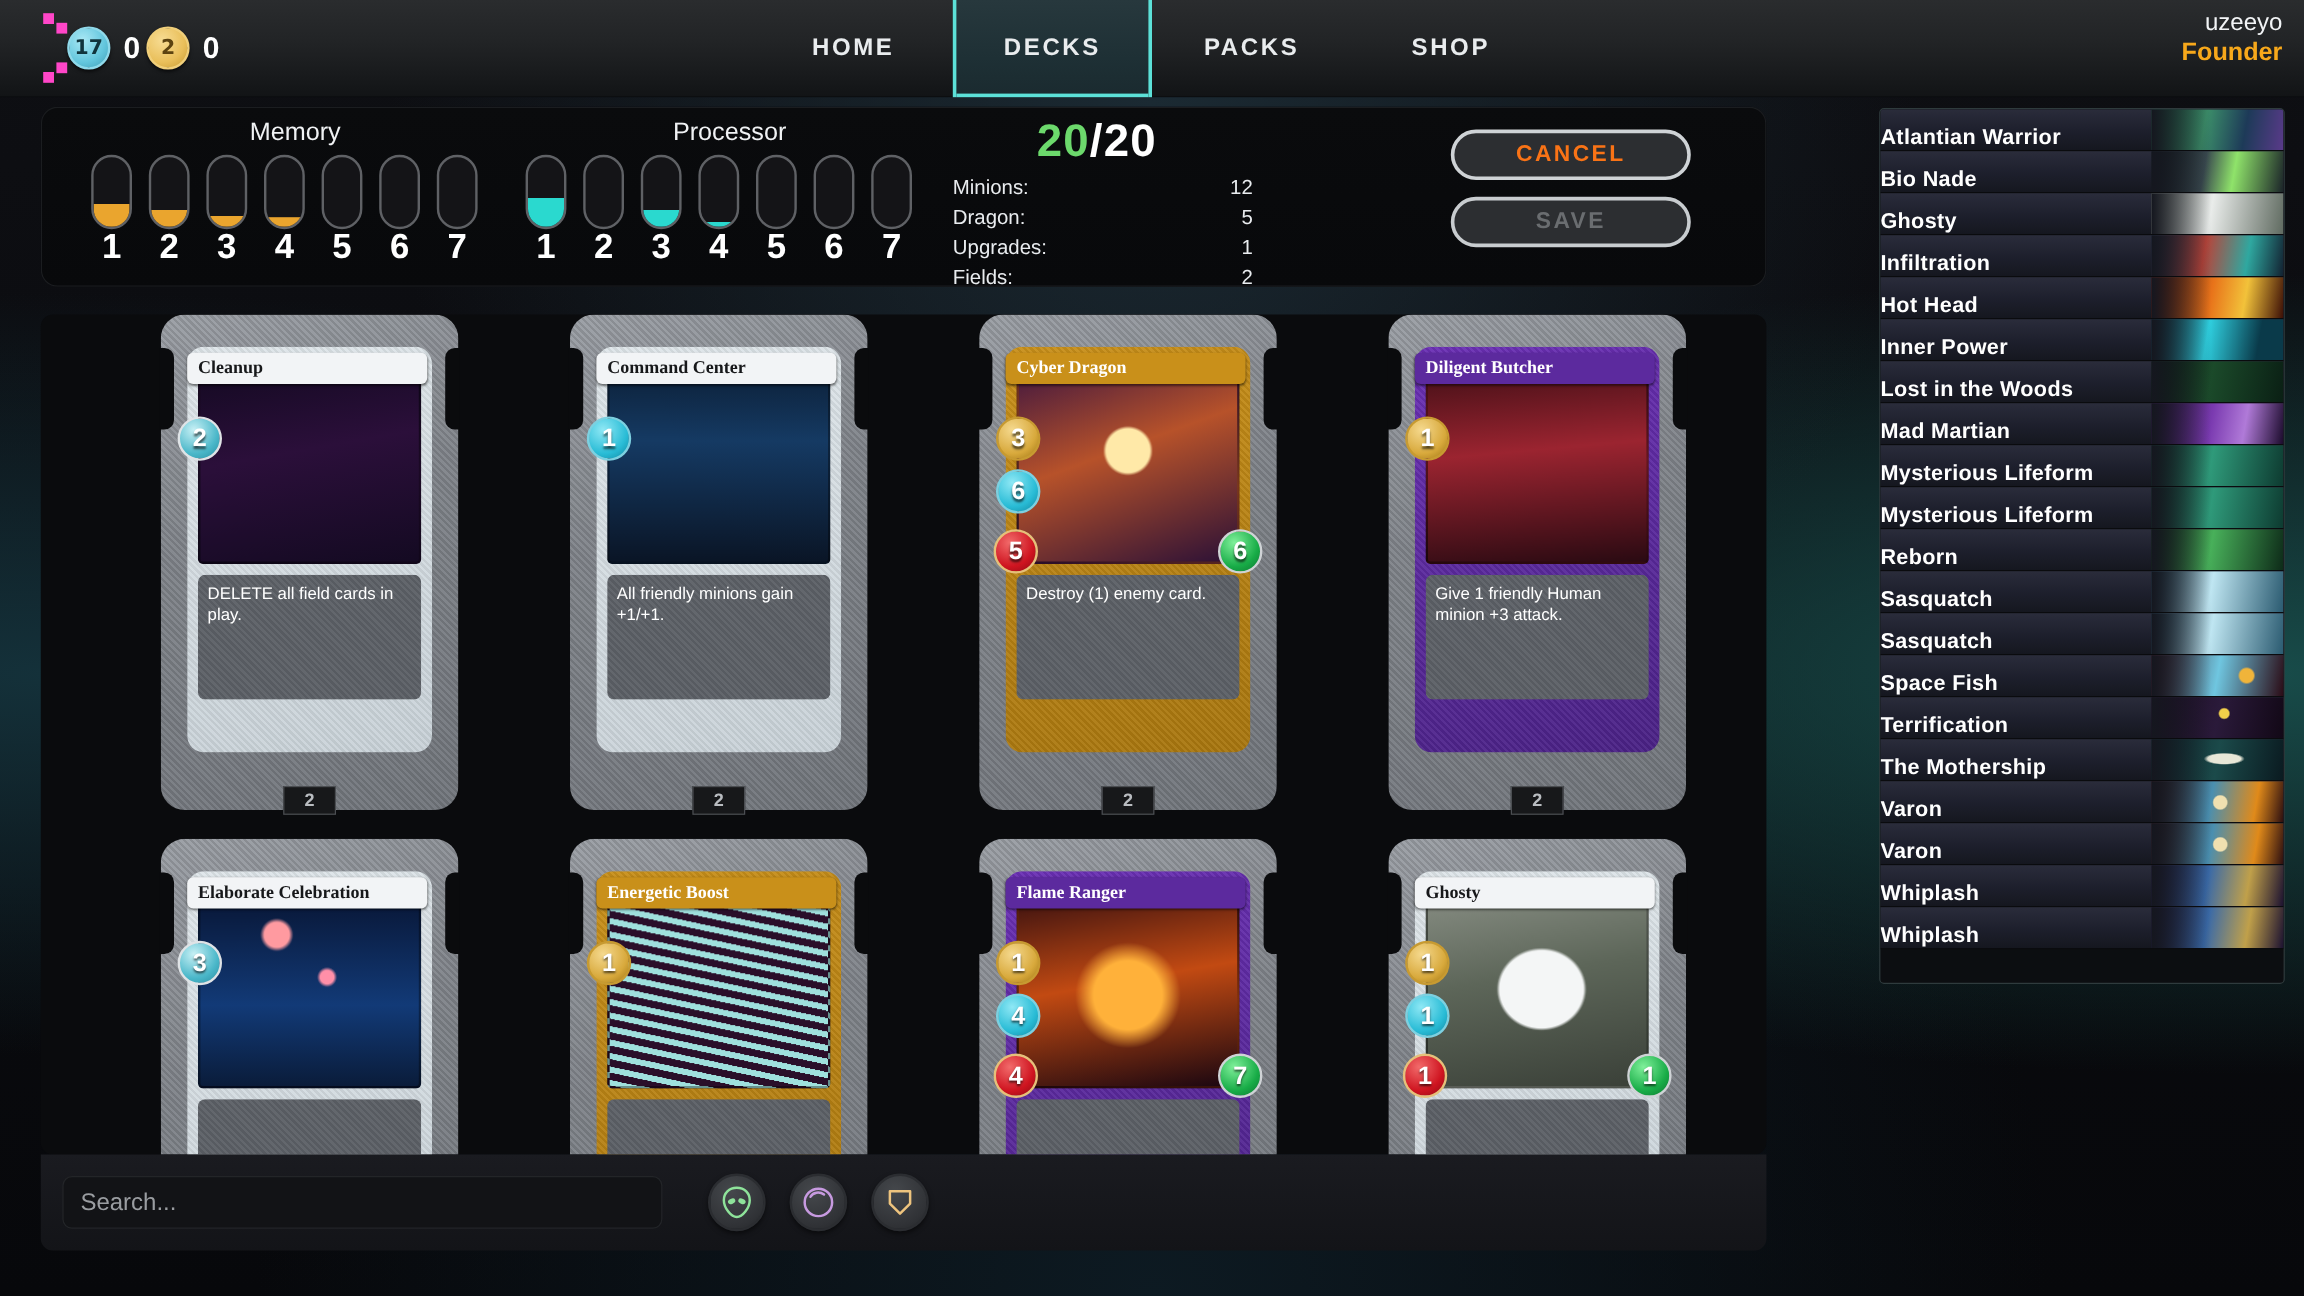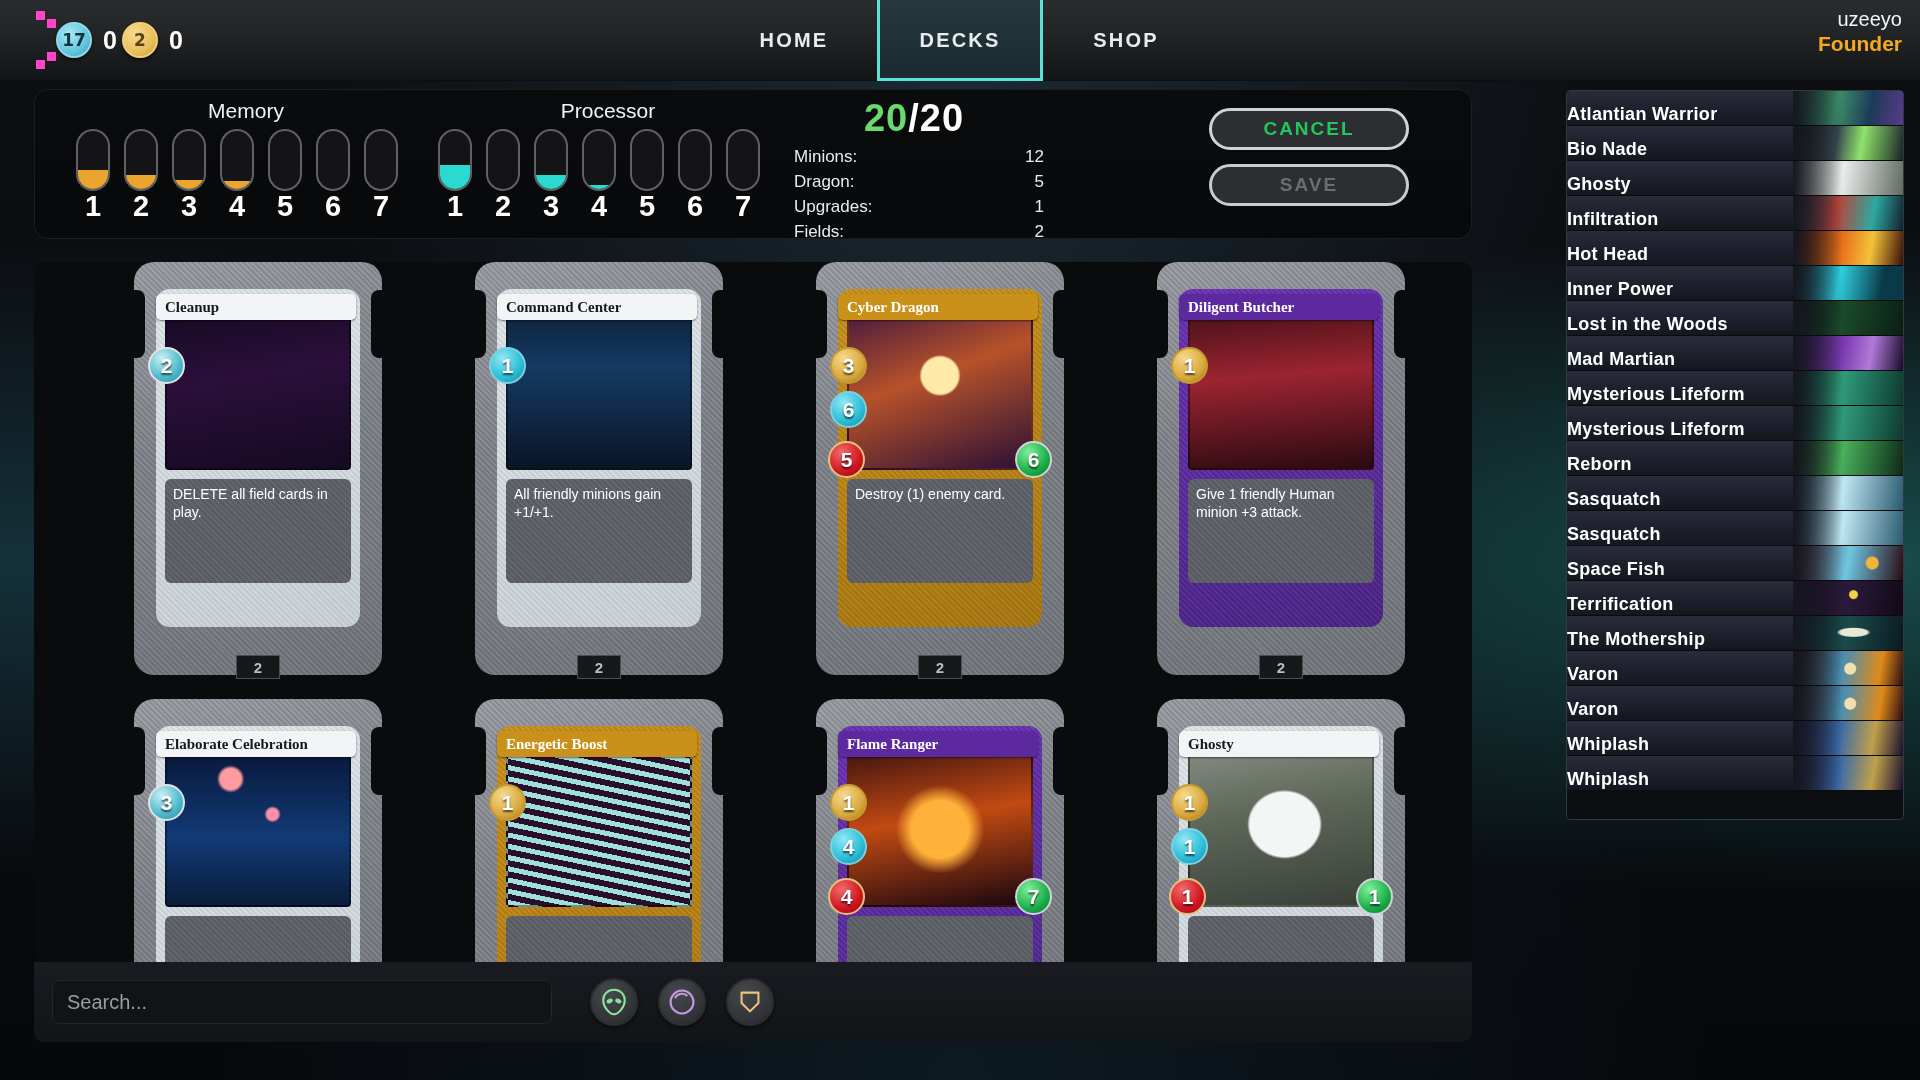--- a/index.html
+++ b/index.html
@@ -80,21 +80,21 @@
   #deckcount { position:absolute; left:760px; top:8px; width:240px; text-align:center;
                font-size:38px; font-weight:bold; letter-spacing:1px;
                font-family:"Liberation Sans", sans-serif; }
   #deckcount .cur { color:#6cd96c; }
   #deckcount .max { color:#fff; }
   #stats { position:absolute; left:760px; top:58px; width:250px; font-size:17px; color:#e9ecef; }
   .stat-row { display:flex; justify-content:space-between; margin-bottom:5px; }
   #actionbtns { position:absolute; left:1175px; top:19px; }
   .action-btn {
     width:200px; height:42px; border-radius:21px; background:#2c2e31;
-    border:3px solid #cfd3d6; color:#22c55e; font-size:19px; font-weight:bold;
+    border:3px solid #cfd3d6; color:#f97316; font-size:19px; font-weight:bold;
     letter-spacing:2px; display:flex; align-items:center; justify-content:center;
     margin-bottom:14px; cursor:pointer;
     font-family:"Liberation Sans", sans-serif;
   }
   .action-btn.dim { color:#6a6d70; border-color:#c8cccf; cursor:default; }
 
   
   #gridpanel {
     position:absolute; left:34px; top:262px; width:1438px; height:700px;
     background:#0a0b0d; border-radius:10px; overflow:hidden; z-index:2;
@@ -226,20 +226,21 @@
     <div class="cur-val">0</div>
   </div>
   <div class="currency" id="cur1" style="left:122px;">
     <div class="coin gold">2</div>
     <div class="cur-val">0</div>
   </div>
 
   <div id="nav">
     <div class="nav-tab">HOME</div>
     <div class="nav-tab active">DECKS</div>
+    <div class="nav-tab">PACKS</div>
     <div class="nav-tab">SHOP</div>
   </div>
 
   <div id="userbox">
     <div class="uname">uzeeyo</div>
     <div class="urole">Founder</div>
   </div>
 </div>
 
 <div id="statpanel">

